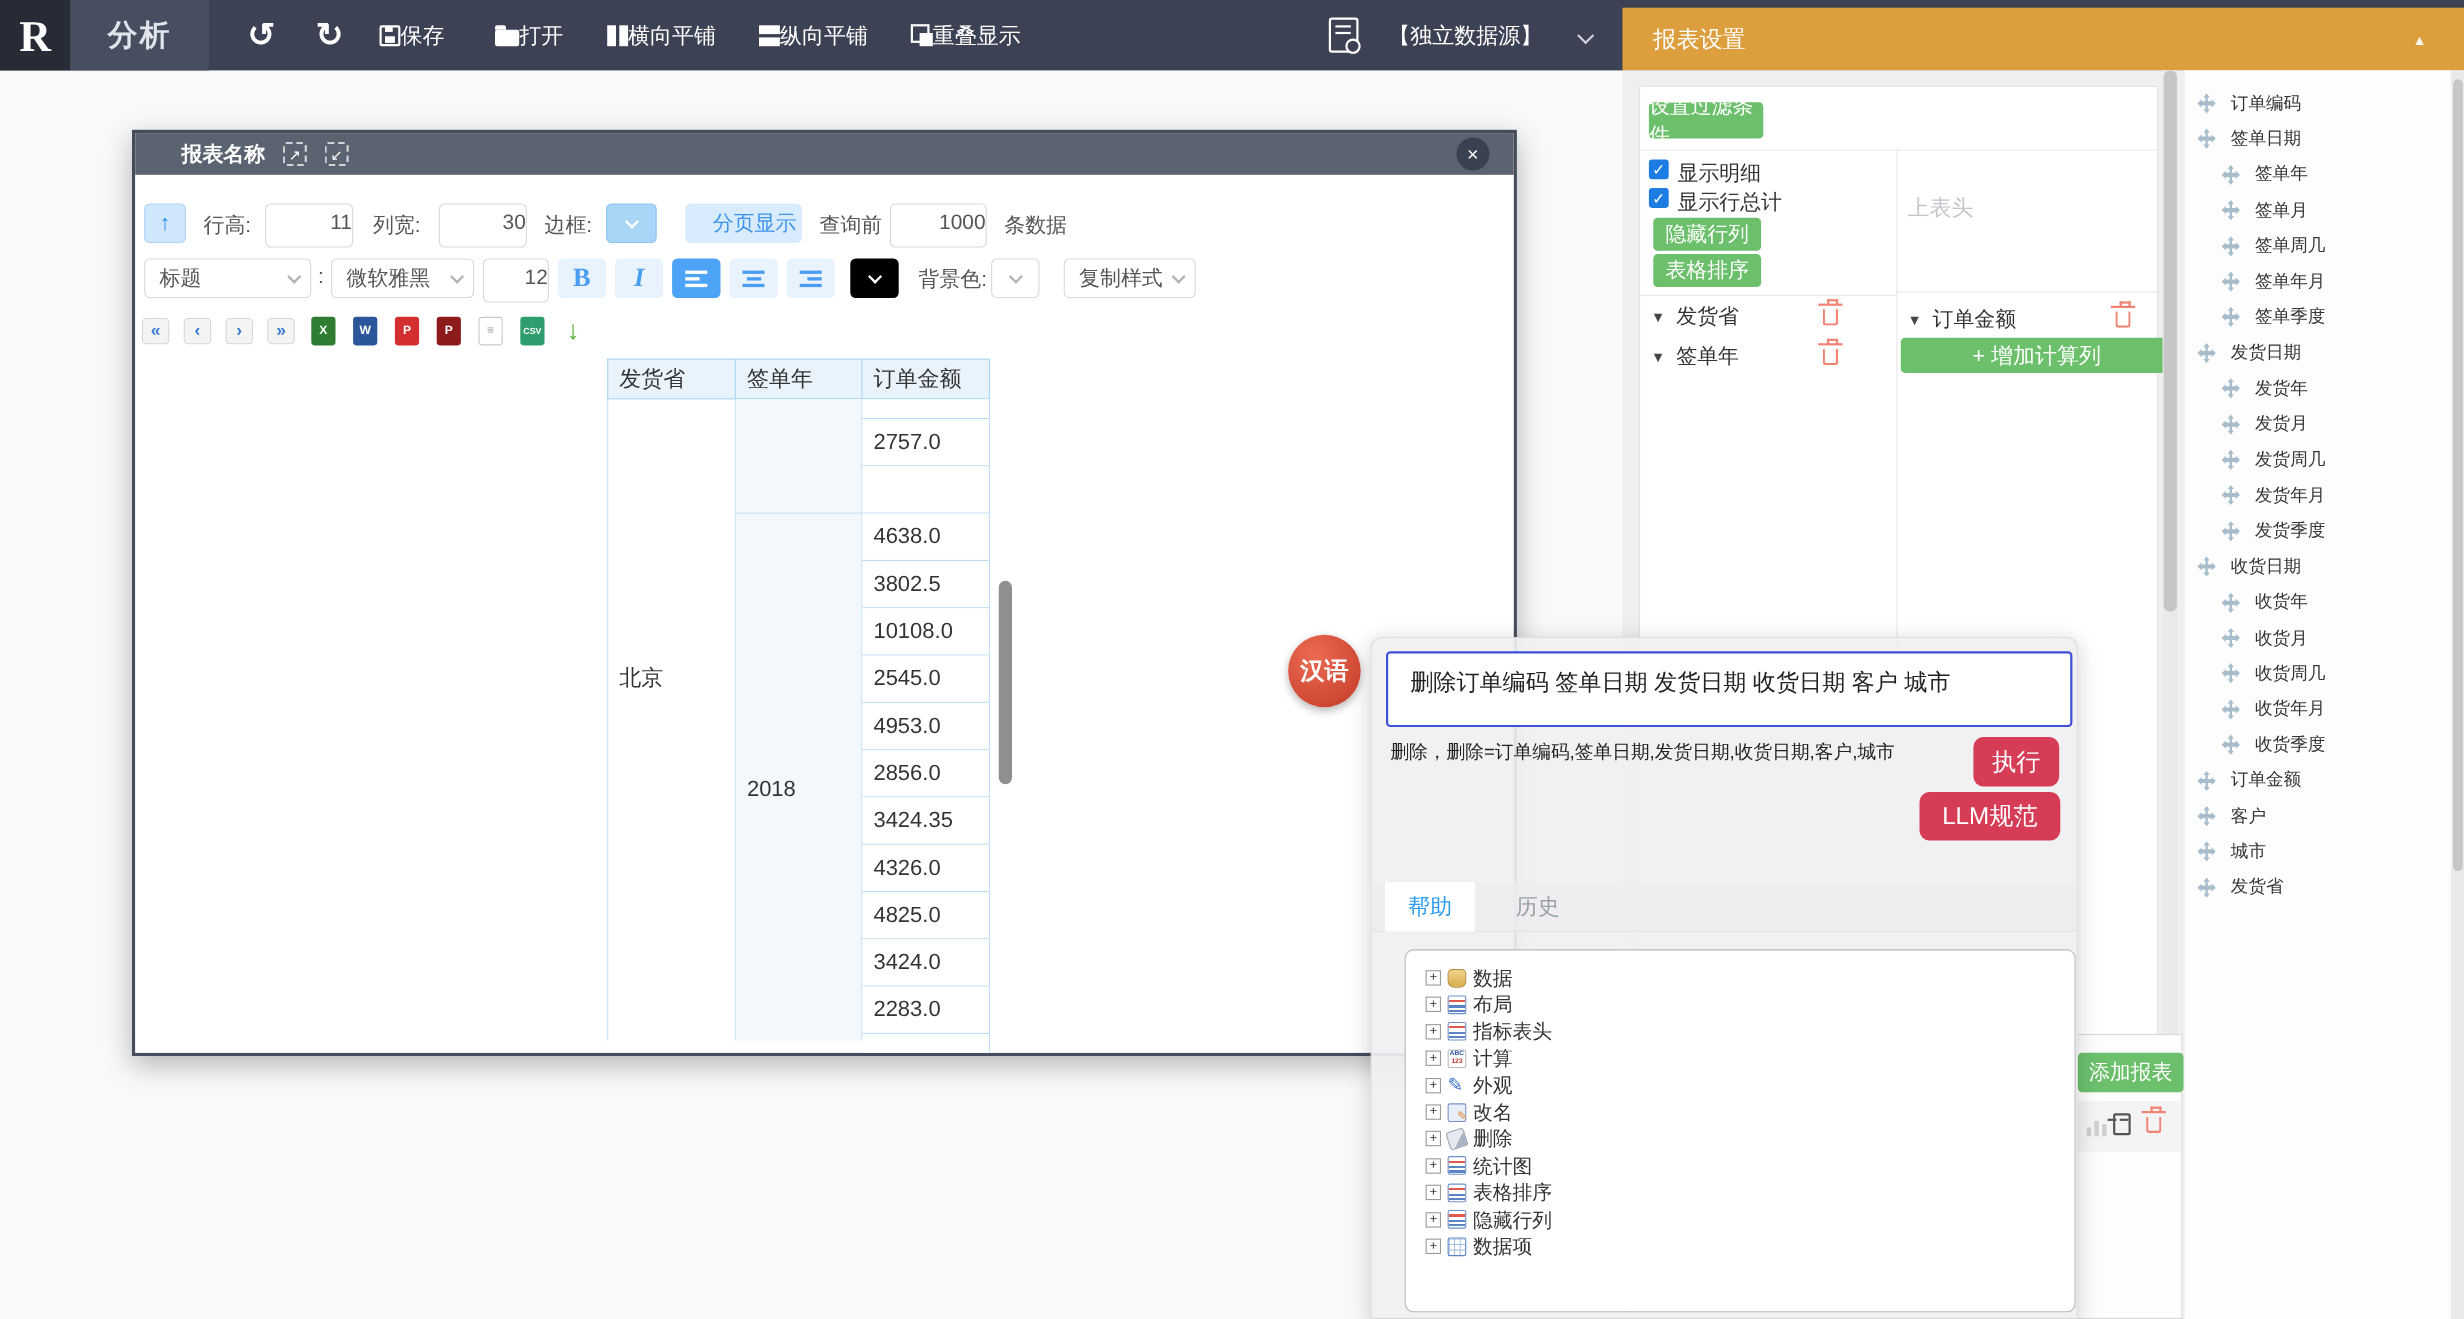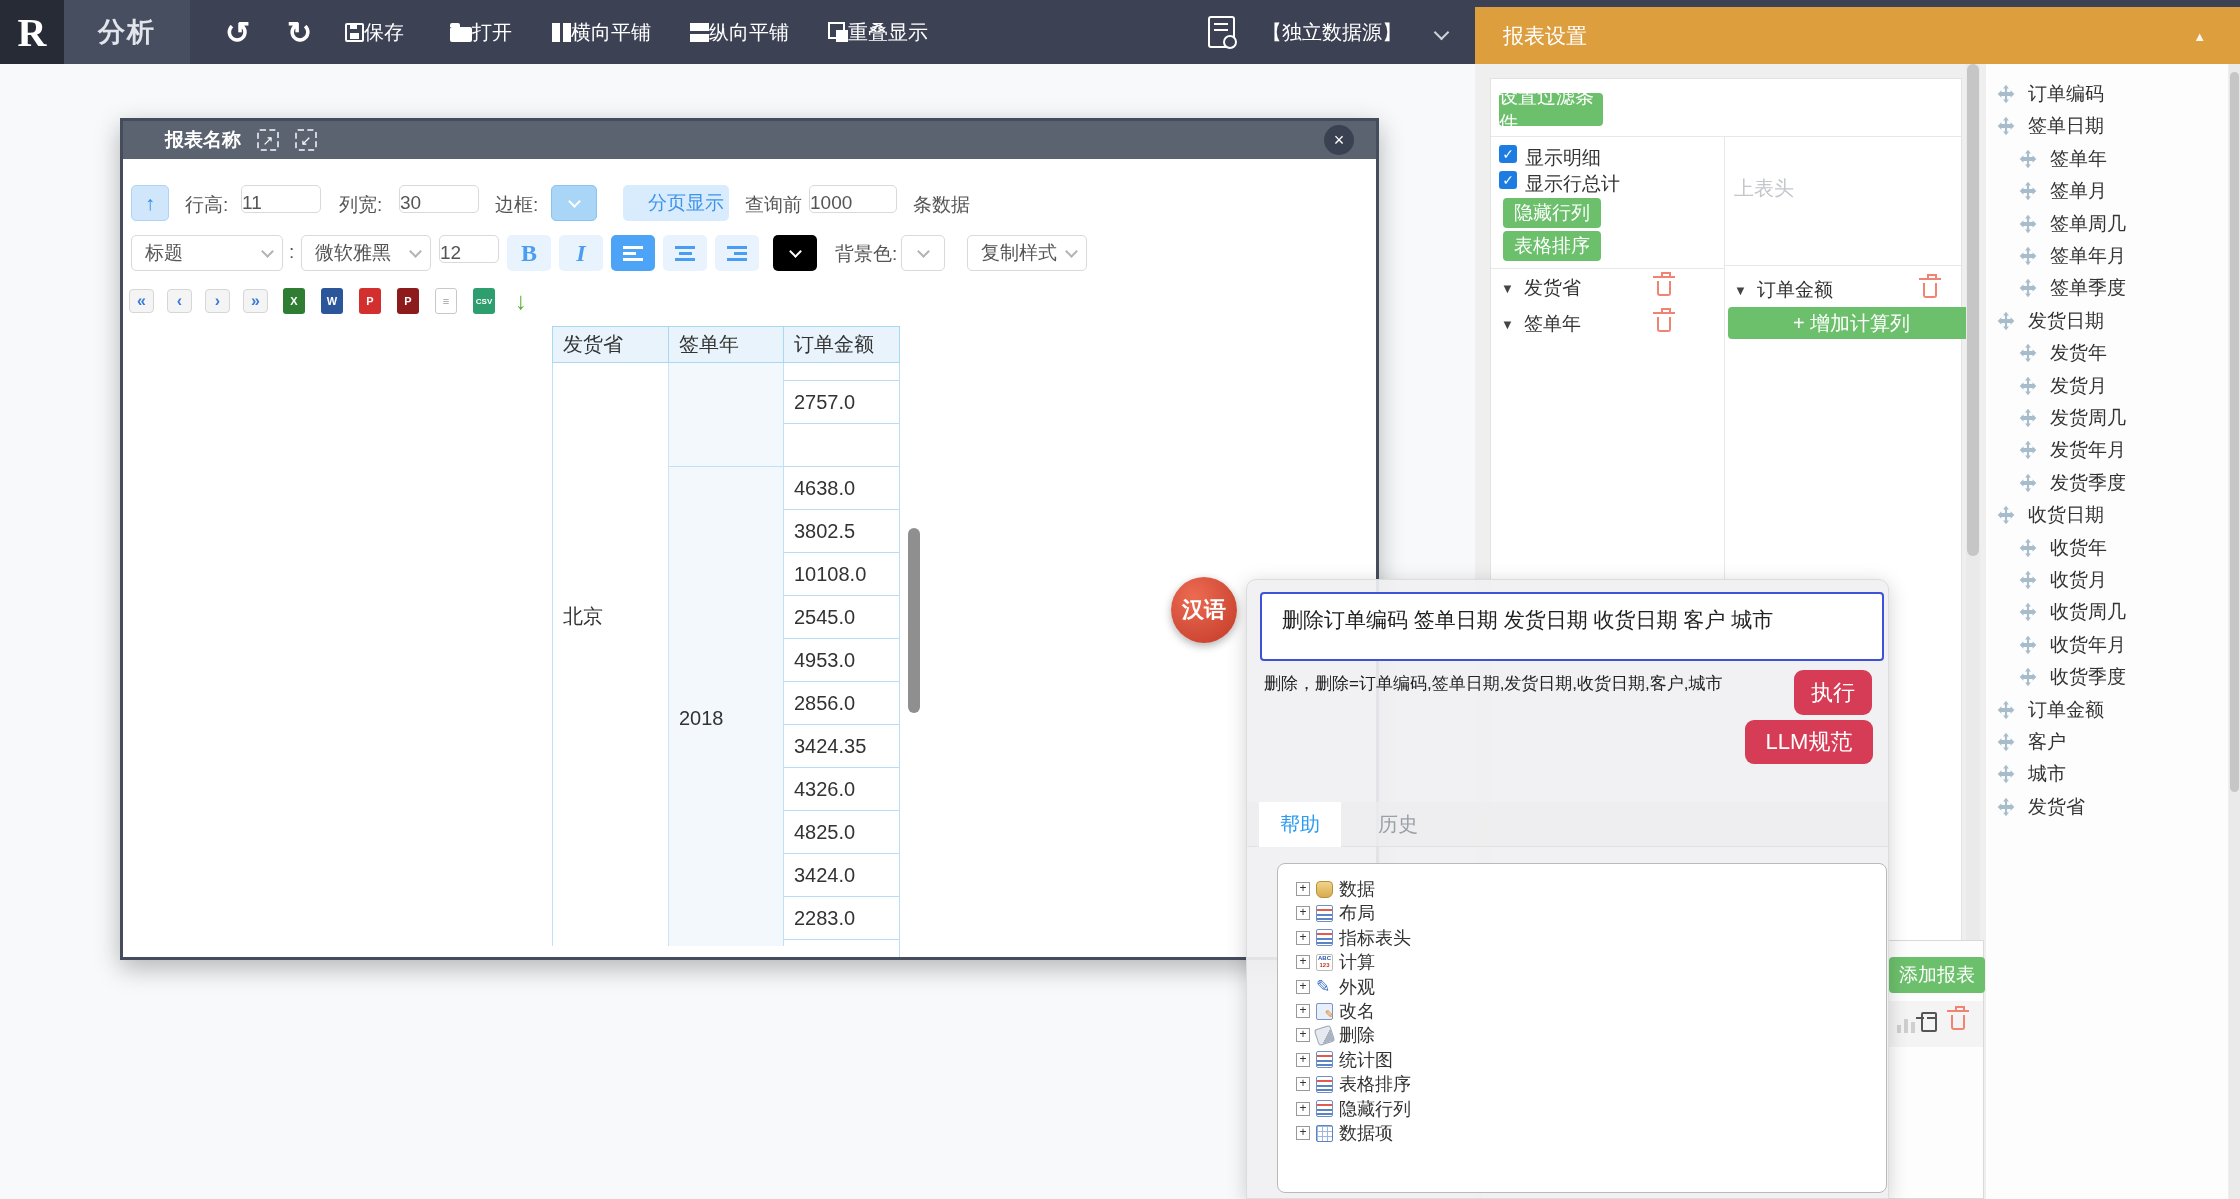--- a/index.html
+++ b/index.html
@@ -46,22 +46,22 @@
   .titlebar { position:absolute; left:0; top:0; right:0; height:38px; background:#5b6270; display:flex; align-items:center; }
   .titlebar .wt { color:#fff; font-weight:bold; font-size:19px; margin-left:42px; }
   .win-ico { width:22px; height:22px; border:2px dashed #cfd3da; border-radius:3px; color:#fff; font-size:13px;
              display:flex; align-items:center; justify-content:center; margin-left:16px; }
   .close-btn { position:absolute; right:22px; top:4px; width:30px; height:30px; border-radius:50%; background:#3a4150;
                color:#fff; font-size:18px; display:flex; align-items:center; justify-content:center; }
   .win-body { position:absolute; left:0; top:38px; right:0; bottom:0; background:#fff; overflow:hidden; }
 
   
   .tb-label { position:absolute; font-size:19px; color:#555; }
-  .tb-input { position:absolute; height:28px; border:1px solid #d9d9d9; border-radius:5px; background:#fff;
-              font-size:19px; color:#555; text-align:left; line-height:34px; }
+  .tb-input { position:absolute; height:40px; border:1px solid #d9d9d9; border-radius:5px; background:#fff;
+              font-size:19px; color:#555; text-align:right; line-height:34px; }
   .up-btn { position:absolute; left:8px; top:26px; width:38px; height:36px; background:#cfe6fb; border:1px solid #aed3f4;
             border-radius:5px; color:#2f8fe8; font-size:20px; text-align:center; line-height:34px; }
   .dd-blue { position:absolute; width:46px; height:36px; background:#a9d5f6; border:1px solid #8cc3ef; border-radius:5px;
              display:flex; align-items:center; justify-content:center; }
   .dd-blue .chev { border-color:#fff; }
   .chev { width:9px; height:9px; border-right:2px solid #b3b3b3; border-bottom:2px solid #b3b3b3; transform:rotate(45deg); margin-top:-4px;}
   .btn-lightblue { position:absolute; background:#d8ecfd; color:#3d94ea; border-radius:5px; font-size:19px;
                    display:flex; align-items:center; justify-content:center; }
   .select { position:absolute; height:36px; background:#fff; border:1px solid #d9d9d9; border-radius:5px;
             display:flex; align-items:center; justify-content:space-between; padding:0 10px 0 13px; font-size:19px; color:#555; }
@@ -128,21 +128,21 @@
   .pivot-row .trash { position:absolute; right:24px; top:9px; }
   .ghost-label { color:#c3c6cb; font-size:20px; }
 
   
   .scroll-track { position:absolute; background:#eaeaea; }
   .scroll-thumb { position:absolute; background:#c6c6c6; border-radius:6px; }
 
   
   .field-panel { position:absolute; left:1986px; top:64px; width:242px; height:1135px; background:#fdfdfe; }
   .field-item { position:absolute; left:10px; height:28px; display:flex; align-items:center; gap:12px; width:220px; }
-  .field-item .f-label { font-size:19px; color:#333; }
+  .field-item .f-label { font-size:16px; color:#333; }
   .field-item.indented { padding-left:22px; }
 
   
   .report-list { position:absolute; left:1480px; top:940px; width:504px; height:259px; background:#fdfdfd; border:1px solid #d9d9d9; z-index:3; }
   .rl-title { position:absolute; left:20px; top:20px; font-size:20px; color:#b9bcc2; }
   .rl-add { position:absolute; left:408px; top:16px; width:96px; height:36px; font-size:19px; }
   .rl-row { position:absolute; left:0; top:60px; width:100%; height:46px; background:#f4f4f5; }
   .lock-icon { position:absolute; left:22px; top:14px; width:16px; height:12px; background:#cdd0d5; border-radius:2px; }
   .lock-icon::before { content:''; position:absolute; left:2px; top:-7px; width:8px; height:7px; border:2px solid #9fd3a8; border-bottom:none; border-radius:5px 5px 0 0; }
   .rl-name { position:absolute; left:48px; top:10px; font-size:20px; color:#b9bcc2; }

